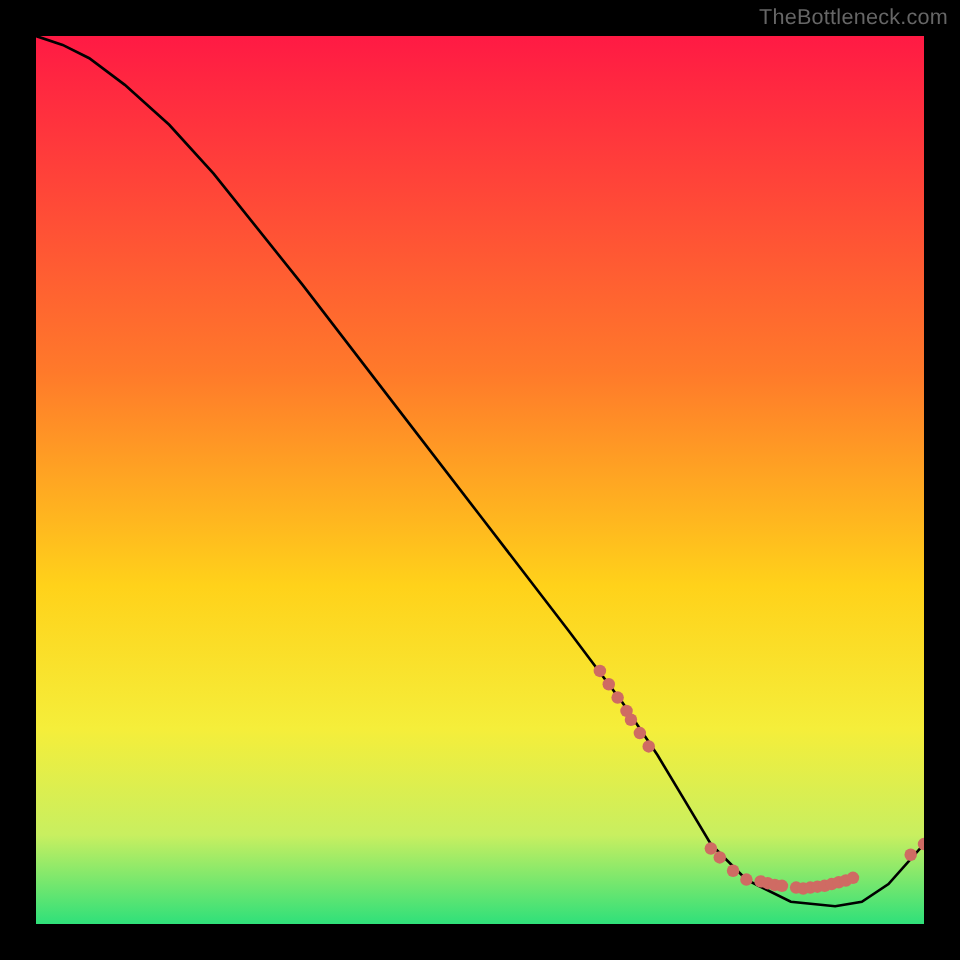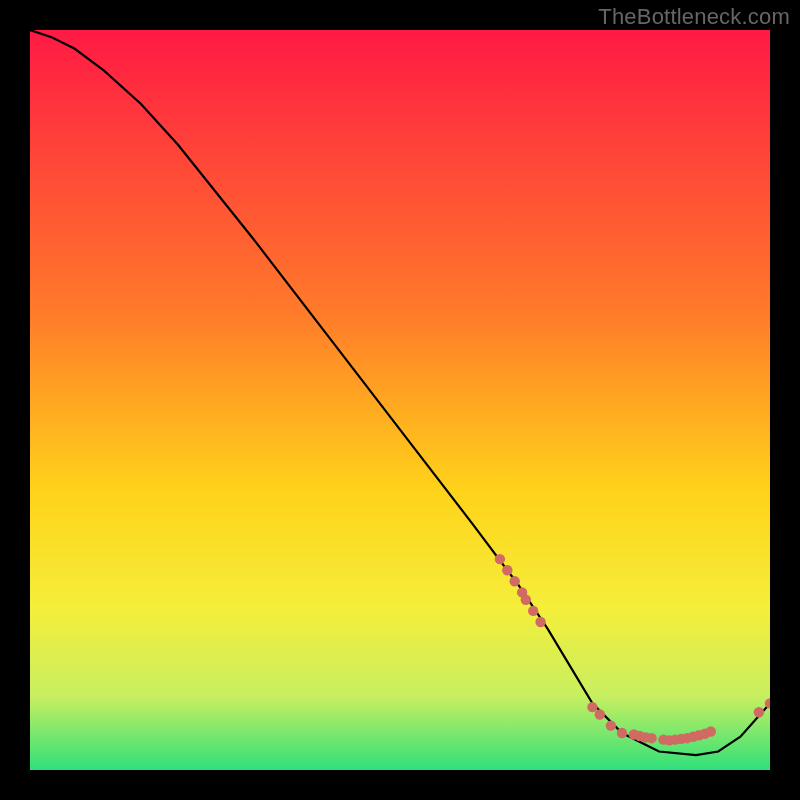--- a/index.html
+++ b/index.html
@@ -15,21 +15,21 @@
     position: relative;
     width: 800px;
     height: 800px;
     background: #000;
   }
   .watermark {
     position: absolute;
     top: 4px;
     right: 10px;
     color: #666;
-    font-size: 22px;
+    font-size: 18px;
     font-weight: 500;
     letter-spacing: 0.2px;
     user-select: none;
   }
   .plot-area {
     position: absolute;
     left: 30px;
     top: 30px;
     width: 740px;
     height: 740px;

